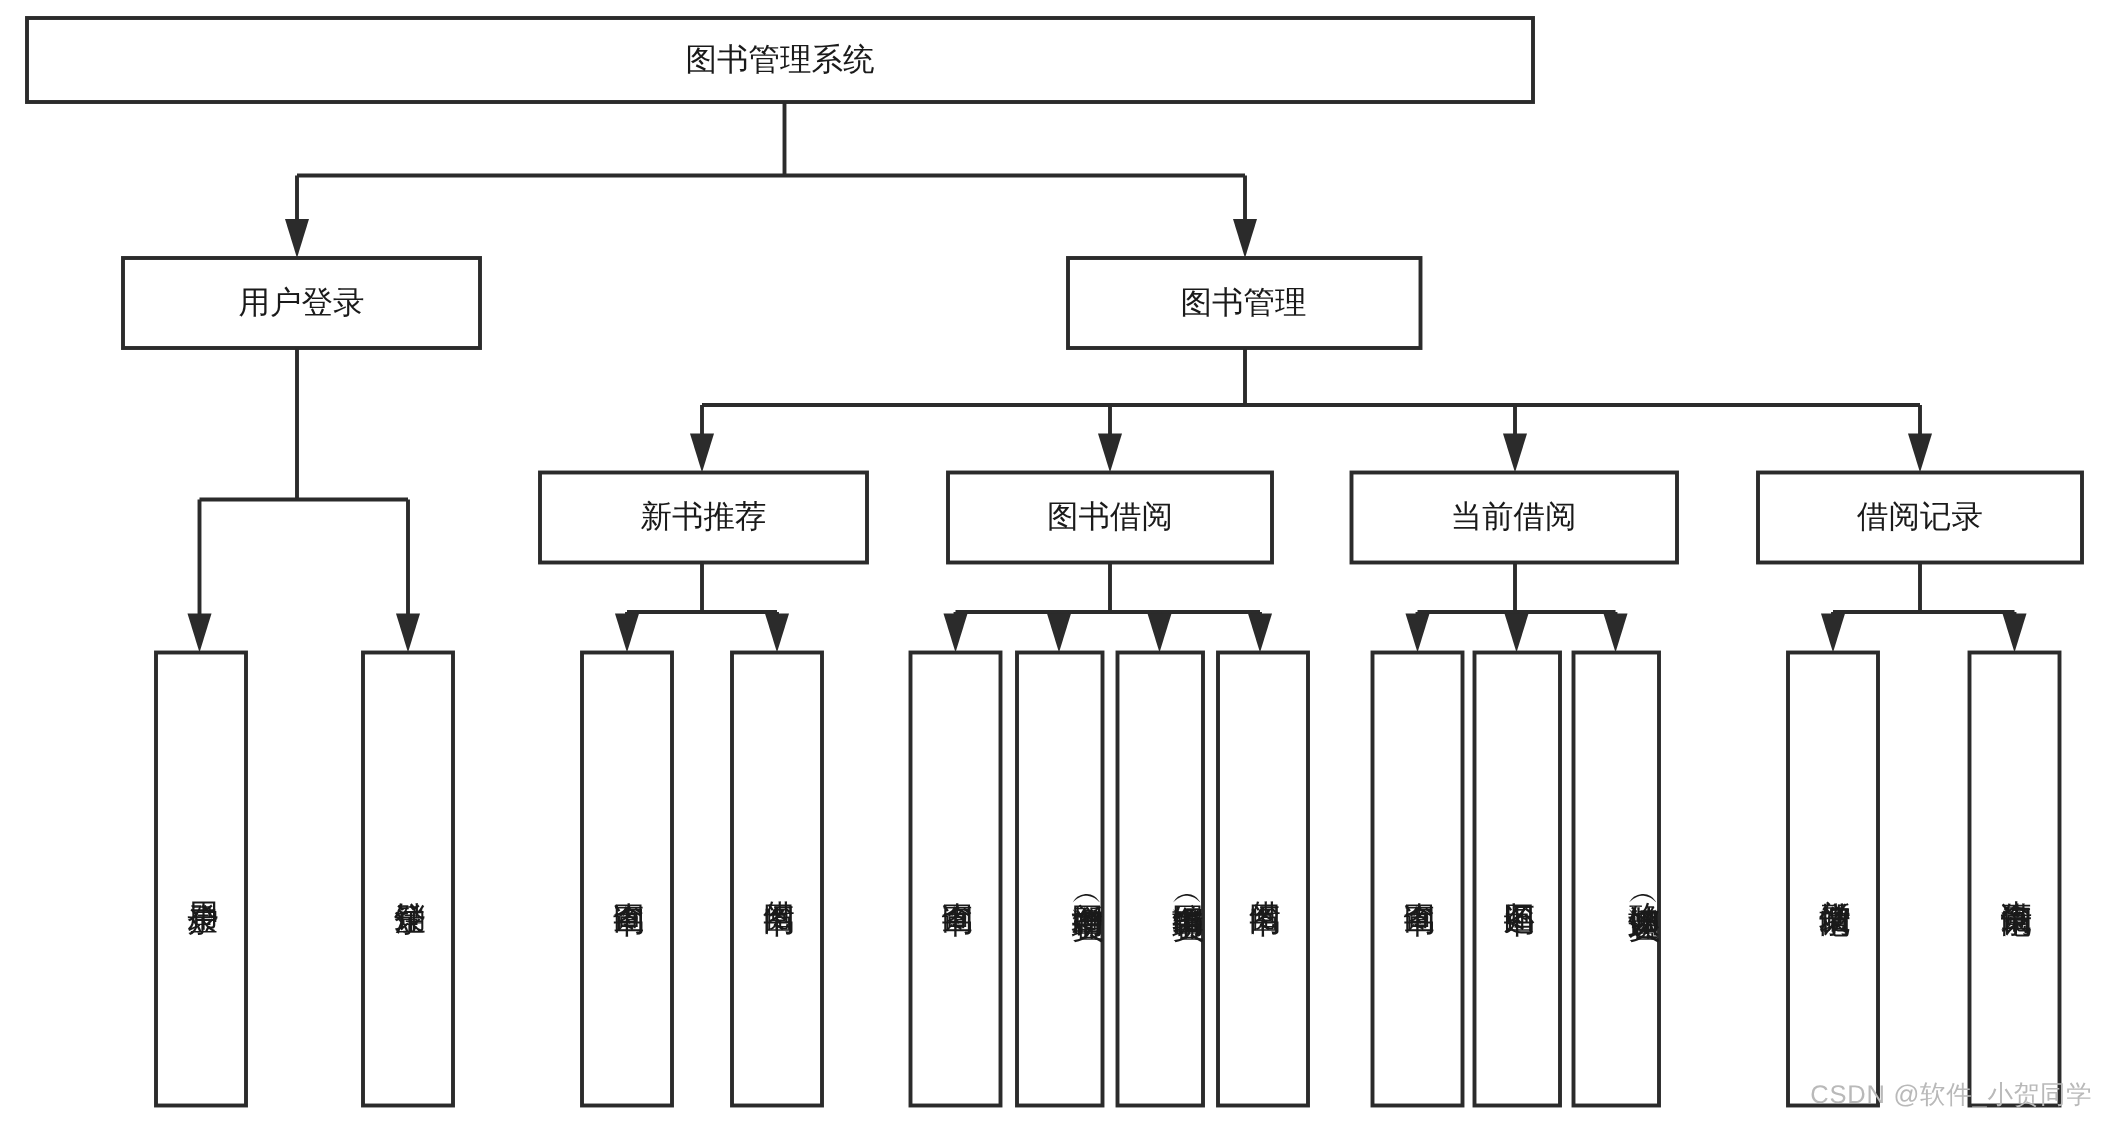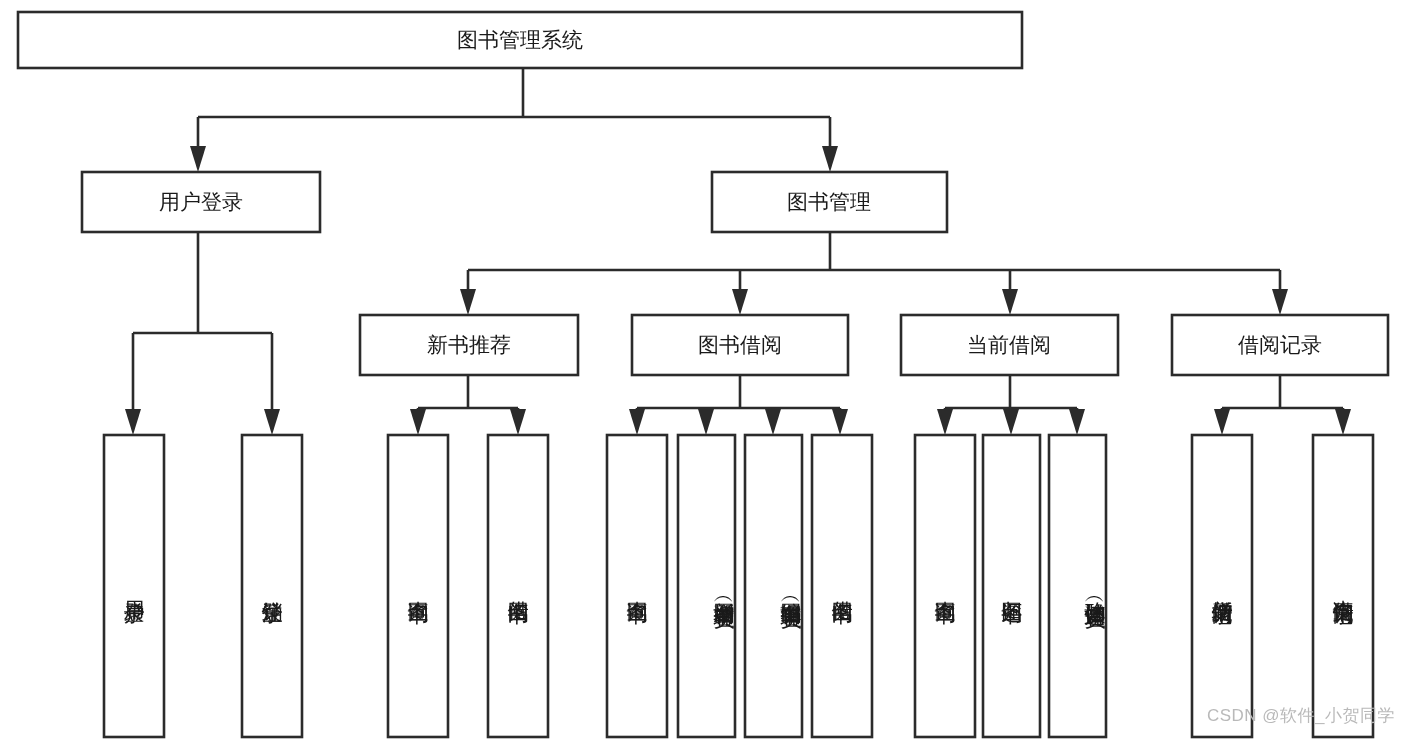--- a/index.html
+++ b/index.html
@@ -62,21 +62,21 @@
     display: flex;
     align-items: center;
     justify-content: center;
     text-align: center;
     white-space: pre;
     pointer-events: none;
   }
   .watermark {
     position: absolute;
     right: 10px;
-    bottom: 20px;
+    bottom: 6px;
     font-family: "Liberation Sans", "DejaVu Sans", sans-serif;
     font-size: 17px;
     color: #b9b9b9;
     letter-spacing: 0.5px;
     white-space: nowrap;
   }
 </style>
 </head>
 <body>
 

